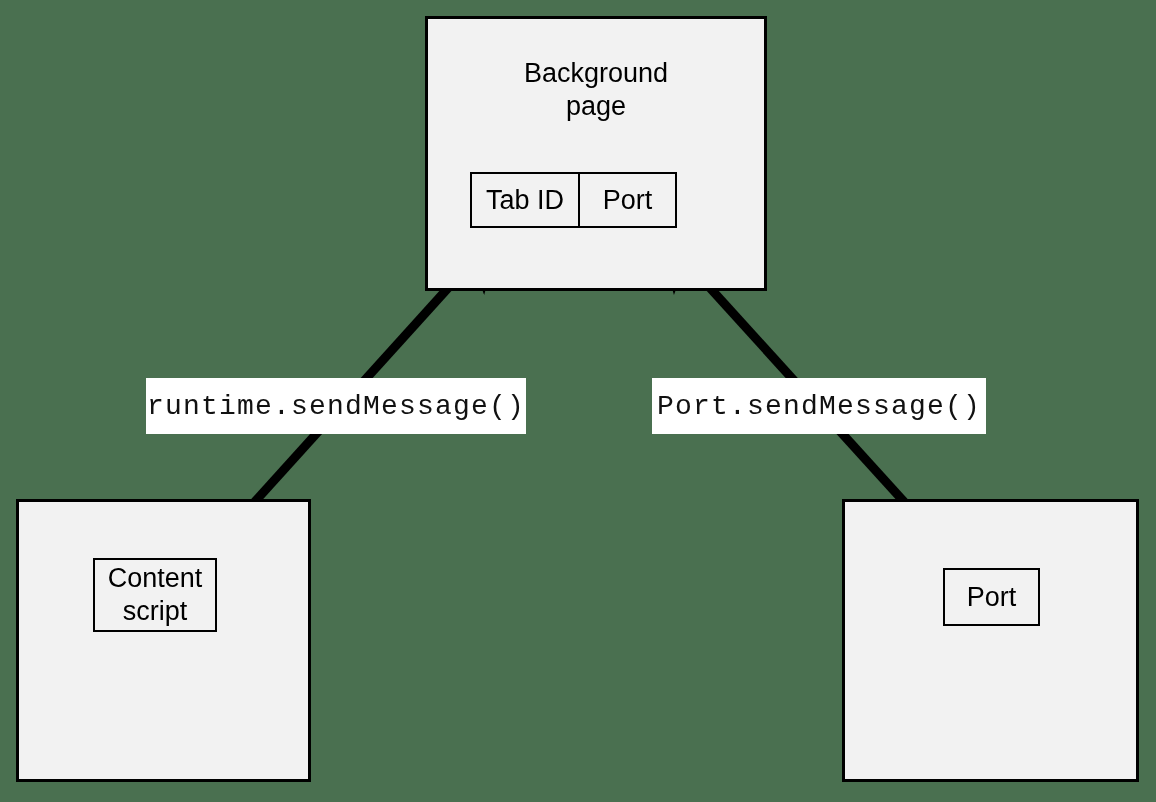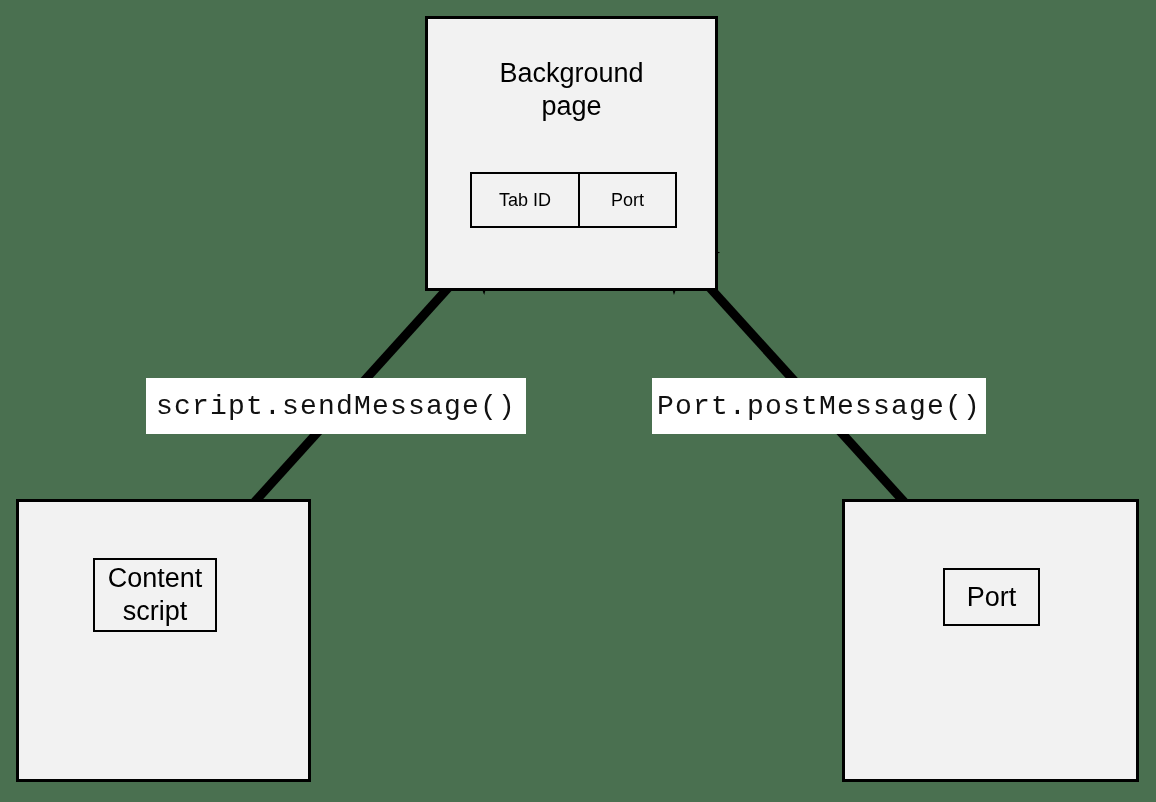--- a/index.html
+++ b/index.html
@@ -48,38 +48,38 @@
     right: 0;
     text-align: center;
     font-family: "Liberation Sans", sans-serif;
     font-size: 27px;
     line-height: 33px;
     color: #000000;
     white-space: pre-line;
   }
   .cell-label {
     font-family: "Liberation Sans", sans-serif;
-    font-size: 18px;
+    font-size: 27px;
     color: #000000;
     line-height: 1;
   }
   .inner-label {
     font-family: "Liberation Sans", sans-serif;
     font-size: 27px;
     line-height: 33px;
     color: #000000;
     white-space: pre-line;
     text-align: center;
   }
 
   
   #background-page {
     left: 425px;
     top: 16px;
-    width: 293px;
+    width: 342px;
     height: 275px;
   }
   #background-page-title {
     top: 38px;
   }
 
   
   #port-table {
     position: absolute;
     left: 470px;
@@ -205,17 +205,17 @@
   </div>
 
   <div class="node-box" id="devtools-document">
     
   </div>
 
   <div class="inner-box" id="devtools-port-box">
     <span class="inner-label">Port</span>
   </div>
 
-  <div class="code-label" id="label-send-message">script.sendMessage()</div>
-
-  <div class="code-label" id="label-post-message">Port.postMessage()</div>
+  <div class="code-label" id="label-send-message">runtime.sendMessage()</div>
+
+  <div class="code-label" id="label-post-message">Port.sendMessage()</div>
 
 </div>
 
 </body></html>

